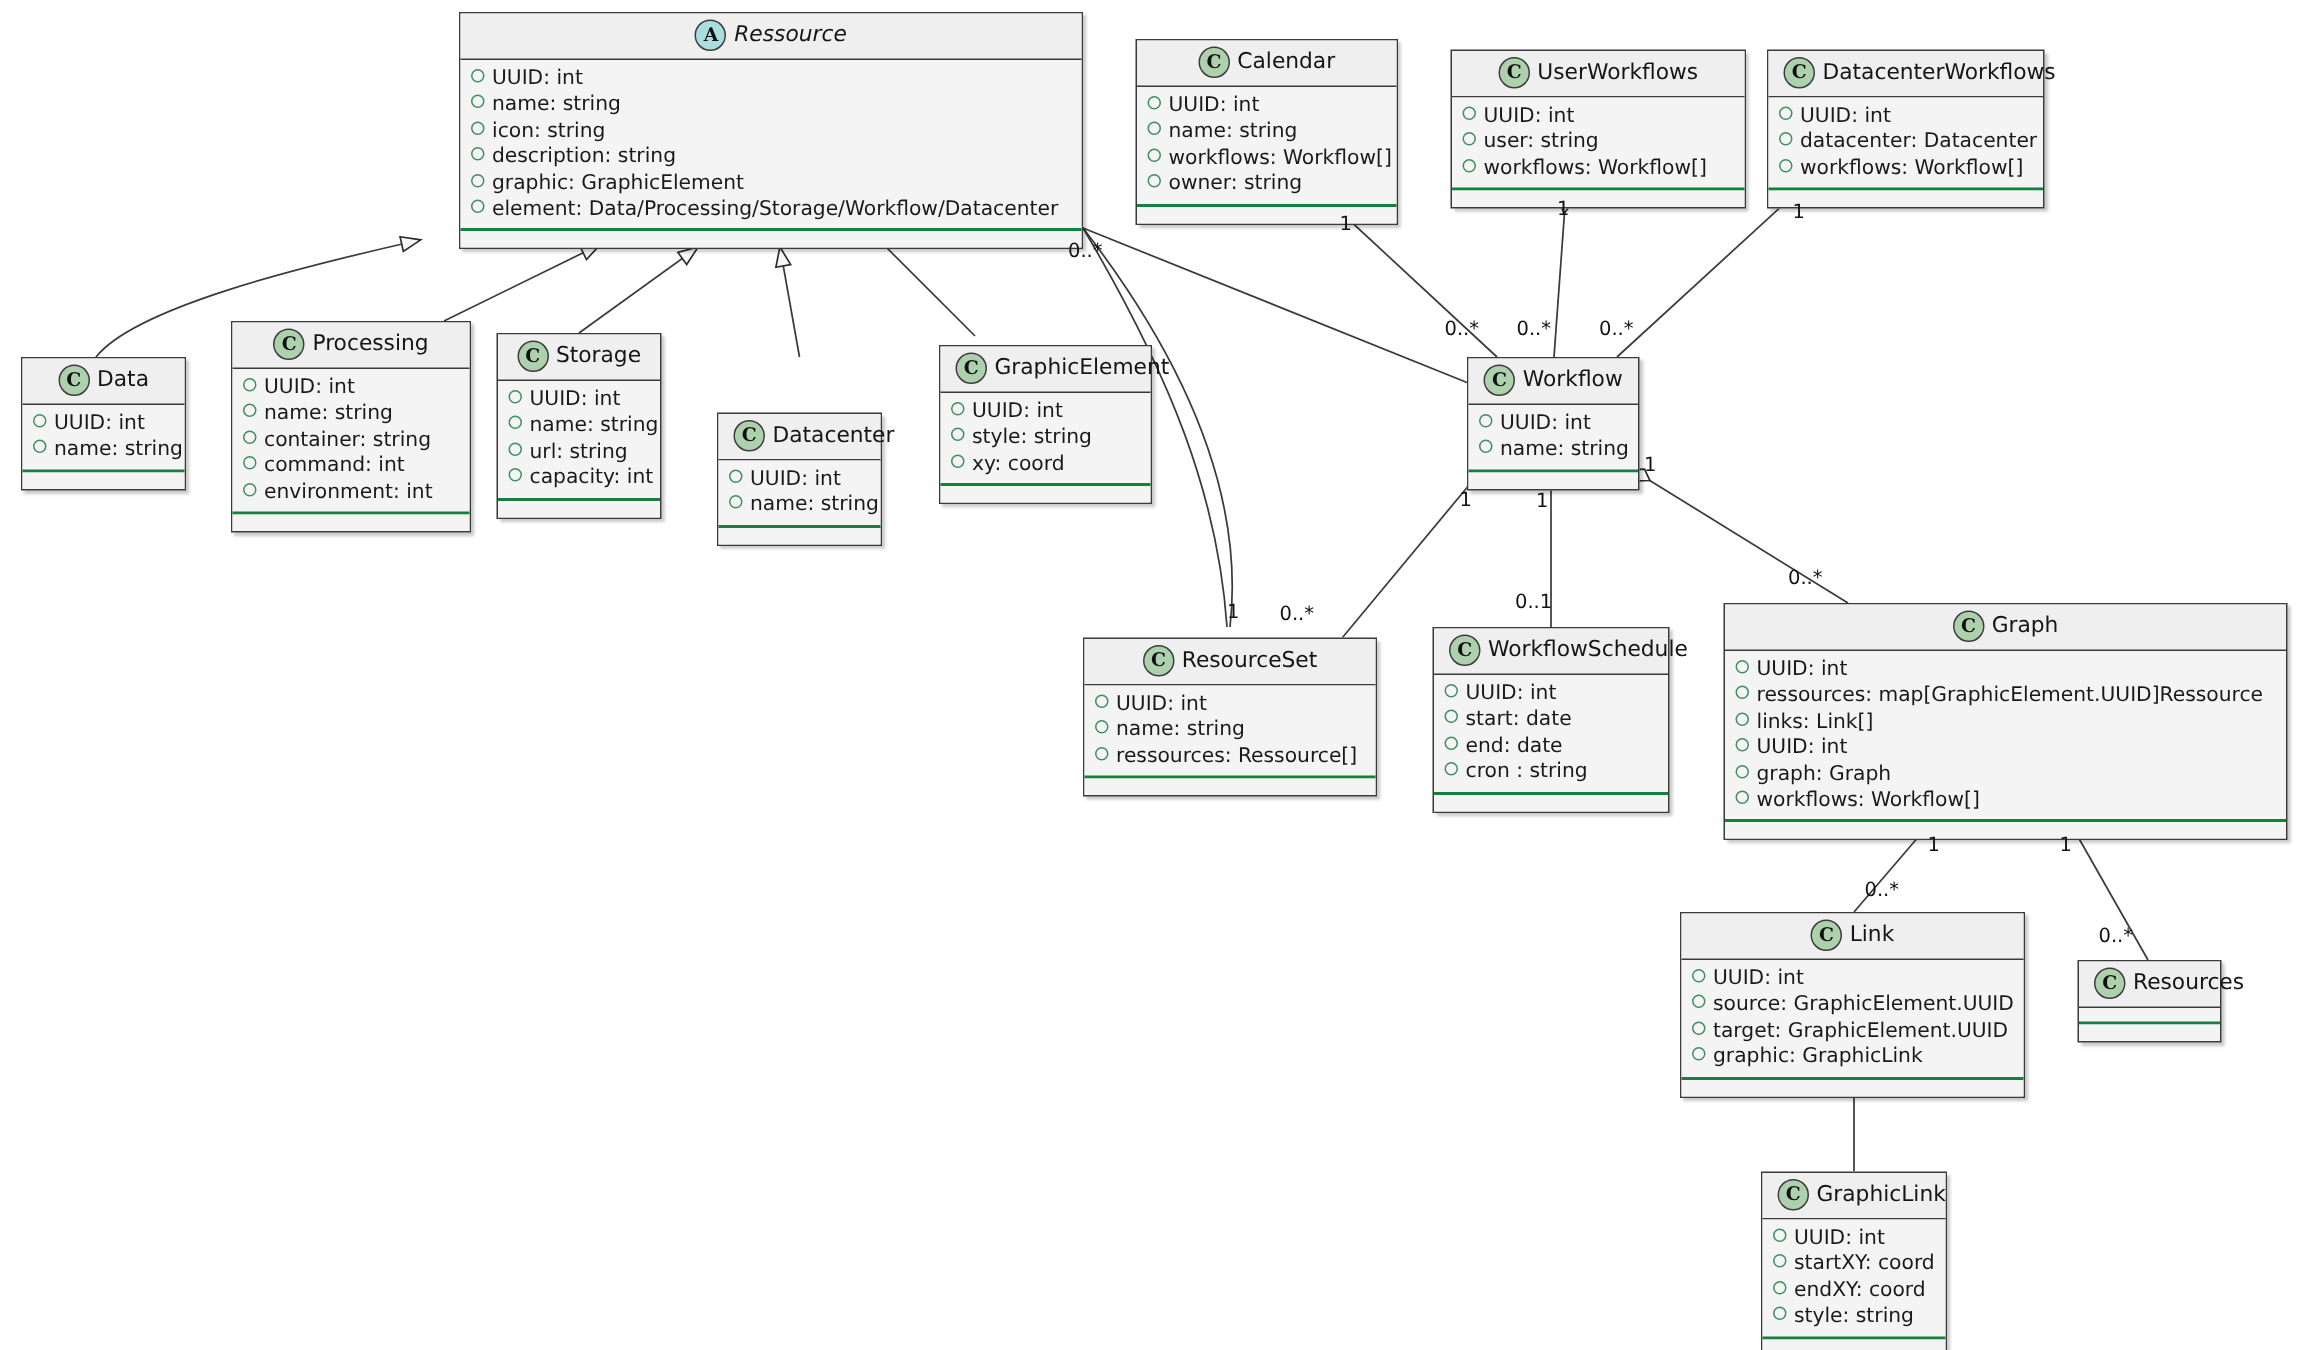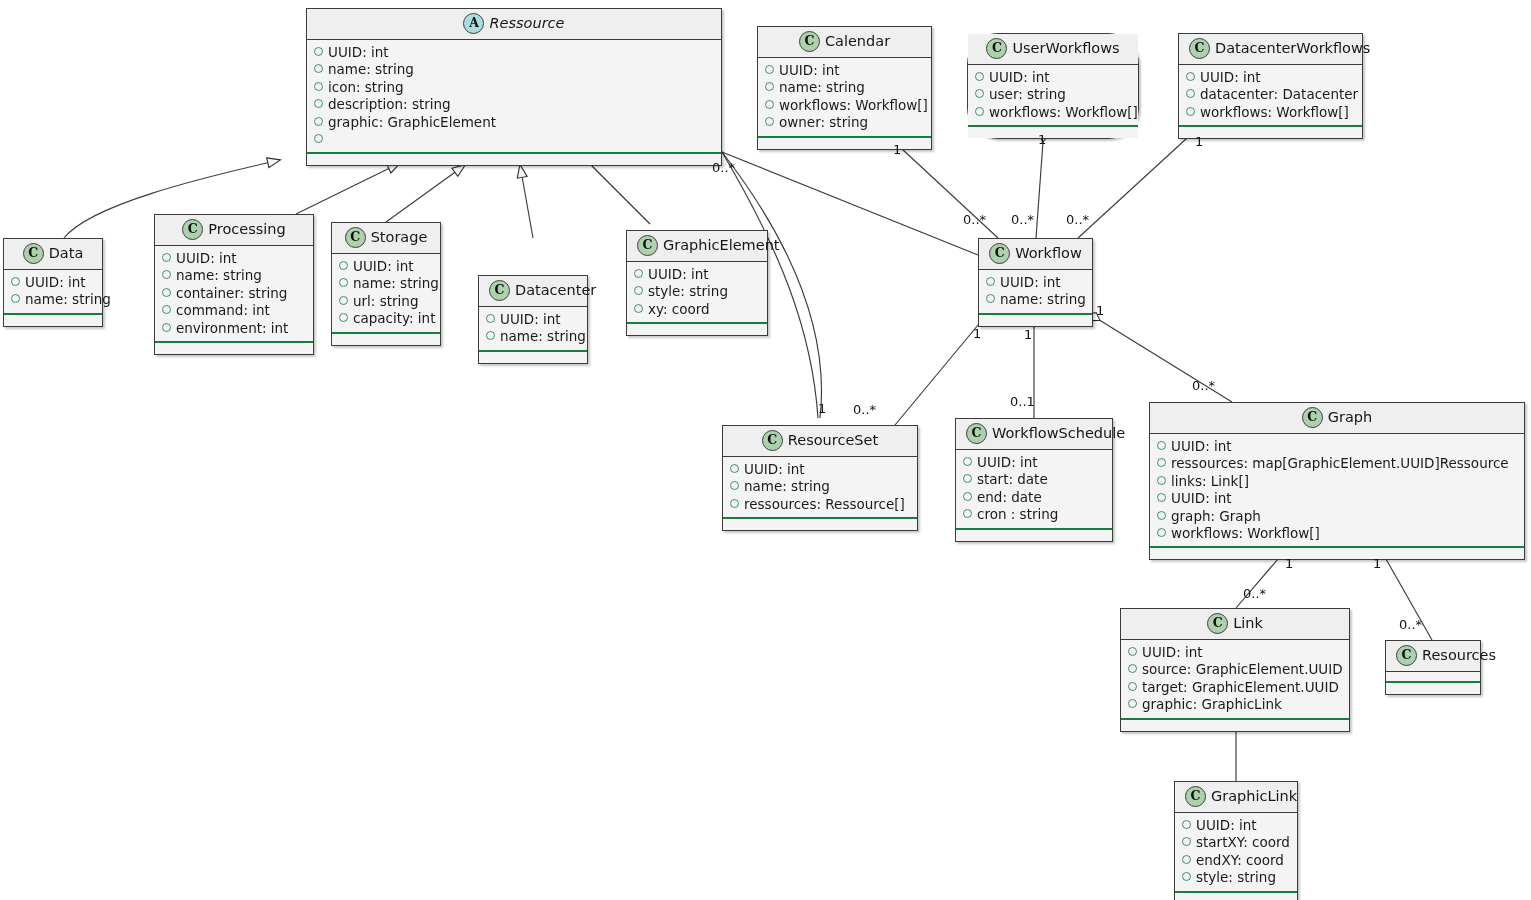--- a/index.html
+++ b/index.html
@@ -143,53 +143,53 @@
 
   <div id="classes">
       <div class="uml-class" style="left: 306px; top: 8px; width: 416px;">
         <div class="cls-header abstract"><span class="cicon abs">A</span><span class="nm">Ressource</span></div>
         <div class="cls-body">
           <div class="attr"><span class="vis"></span><span>UUID: int</span></div>
           <div class="attr"><span class="vis"></span><span>name: string</span></div>
           <div class="attr"><span class="vis"></span><span>icon: string</span></div>
           <div class="attr"><span class="vis"></span><span>description: string</span></div>
           <div class="attr"><span class="vis"></span><span>graphic: GraphicElement</span></div>
-          <div class="attr"><span class="vis"></span></div>
+          <div class="attr"><span class="vis"></span><span>element: Data/Processing/Storage/Workflow/Datacenter</span></div>
         </div>
         <div class="cls-foot"></div>
       </div>
       <div class="uml-class" style="left: 757px; top: 26px; width: 175px;">
         <div class="cls-header"><span class="cicon">C</span><span class="nm">Calendar</span></div>
         <div class="cls-body">
           <div class="attr"><span class="vis"></span><span>UUID: int</span></div>
           <div class="attr"><span class="vis"></span><span>name: string</span></div>
           <div class="attr"><span class="vis"></span><span>workflows: Workflow[]</span></div>
           <div class="attr"><span class="vis"></span><span>owner: string</span></div>
         </div>
         <div class="cls-foot"></div>
       </div>
-      <div class="uml-class" style="left: 967px; top: 33px; width: 172px; border-radius: 31px;">
+      <div class="uml-class" style="left: 967px; top: 33px; width: 197px;">
         <div class="cls-header"><span class="cicon">C</span><span class="nm">UserWorkflows</span></div>
         <div class="cls-body">
           <div class="attr"><span class="vis"></span><span>UUID: int</span></div>
           <div class="attr"><span class="vis"></span><span>user: string</span></div>
           <div class="attr"><span class="vis"></span><span>workflows: Workflow[]</span></div>
         </div>
         <div class="cls-foot"></div>
       </div>
       <div class="uml-class" style="left: 1178px; top: 33px; width: 185px;">
         <div class="cls-header"><span class="cicon">C</span><span class="nm">DatacenterWorkflows</span></div>
         <div class="cls-body">
           <div class="attr"><span class="vis"></span><span>UUID: int</span></div>
           <div class="attr"><span class="vis"></span><span>datacenter: Datacenter</span></div>
           <div class="attr"><span class="vis"></span><span>workflows: Workflow[]</span></div>
         </div>
         <div class="cls-foot"></div>
       </div>
-      <div class="uml-class" style="left: 3px; top: 238px; width: 100px;">
+      <div class="uml-class" style="left: 14px; top: 238px; width: 110px;">
         <div class="cls-header"><span class="cicon">C</span><span class="nm">Data</span></div>
         <div class="cls-body">
           <div class="attr"><span class="vis"></span><span>UUID: int</span></div>
           <div class="attr"><span class="vis"></span><span>name: string</span></div>
         </div>
         <div class="cls-foot"></div>
       </div>
       <div class="uml-class" style="left: 154px; top: 214px; width: 160px;">
         <div class="cls-header"><span class="cicon">C</span><span class="nm">Processing</span></div>
         <div class="cls-body">

